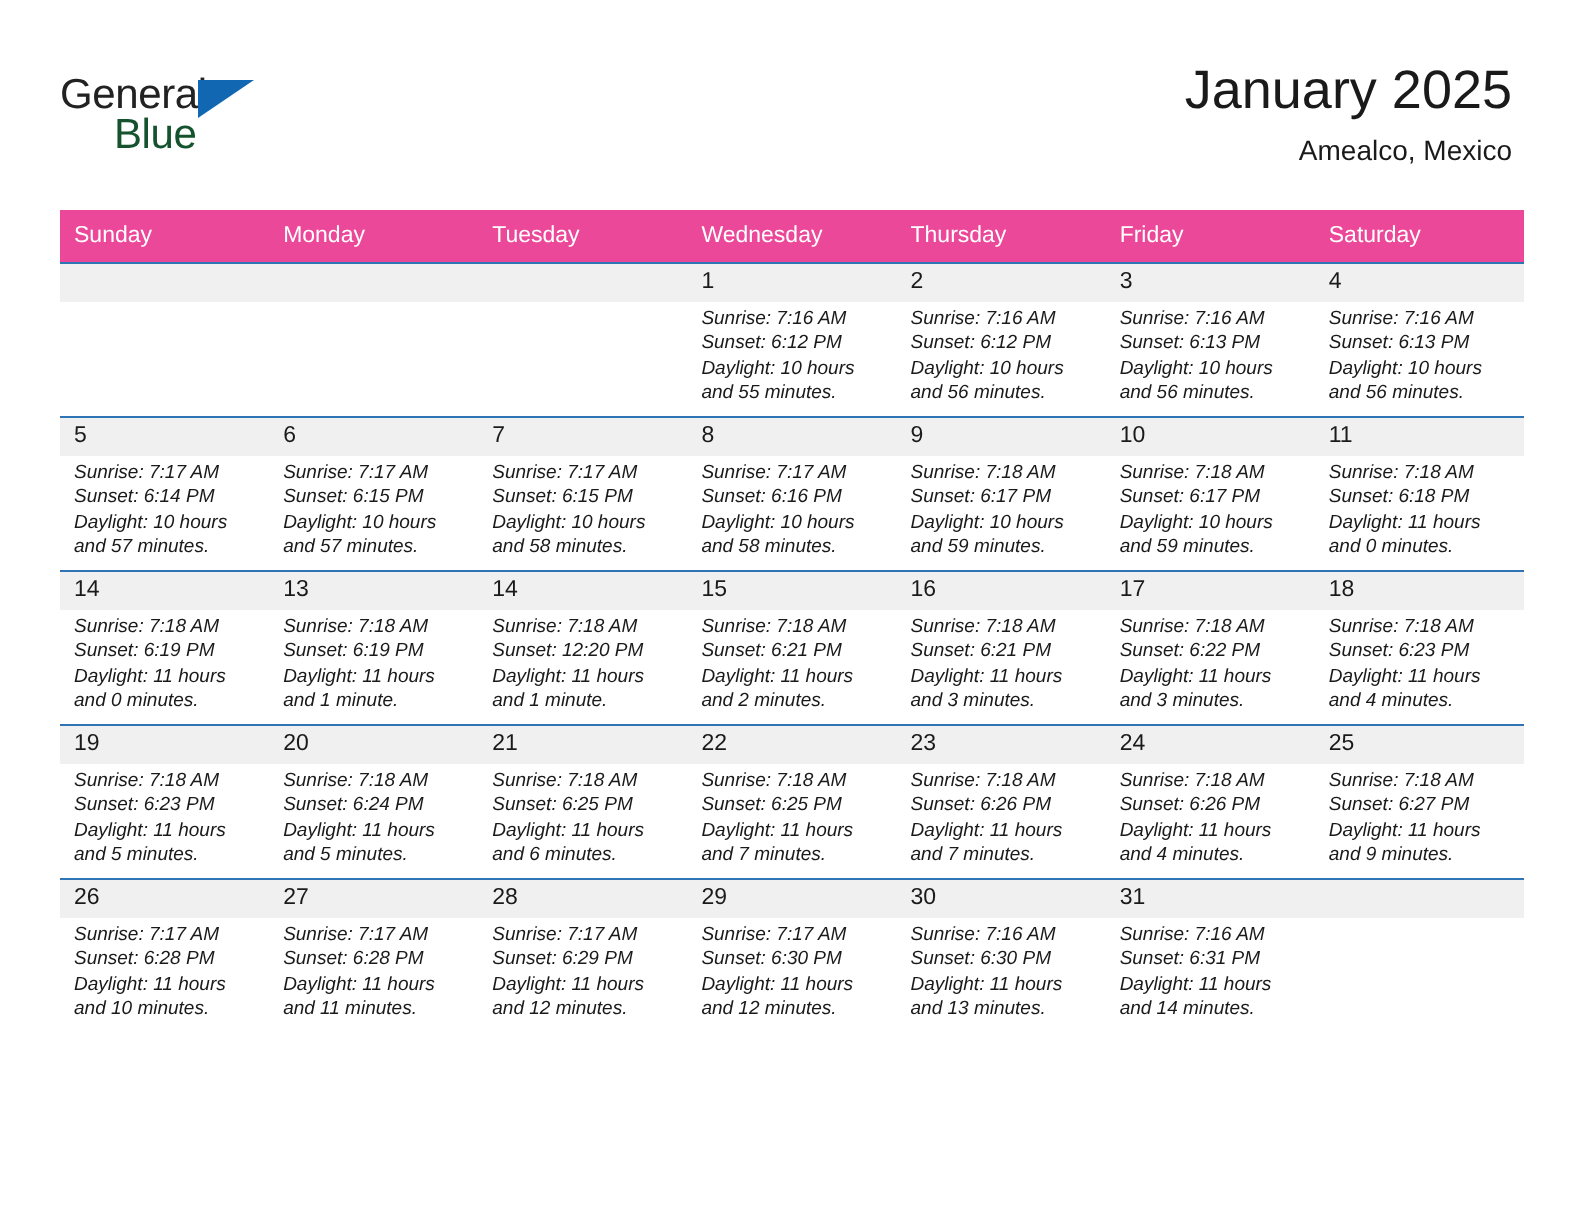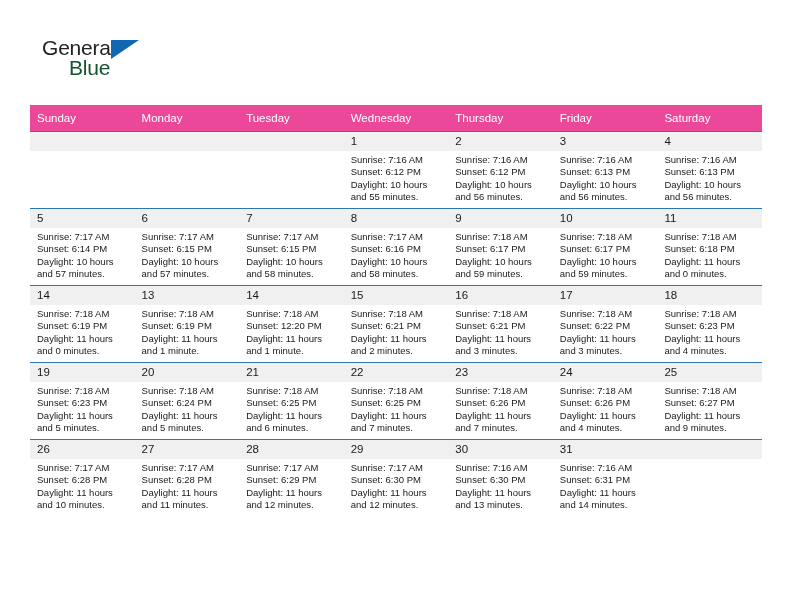--- a/index.html
+++ b/index.html
@@ -24,21 +24,21 @@
 
   
   .top-bar {
     position: absolute;
     left: 0; top: 0;
     width: 792px;
     height: 100px;
   }
   .logo {
     position: absolute;
-    left: 42px;
+    left: 30px;
     top: 36px;
     width: 130px;
     height: 50px;
   }
   .logo-general {
     position: absolute;
     left: 0;
     top: 0;
     font-size: 21px;
     letter-spacing: -0.2px;
@@ -119,20 +119,21 @@
     line-height: 13px;
   }
   .daynum.empty {
     color: transparent;
   }
   .cellbody {
     padding: 3px 5px 0 7px;
     font-size: 9.5px;
     line-height: 12.4px;
     color: #1a1a1a;
+    font-style: italic;
   }
   .cellbody div {
     white-space: nowrap;
   }
   .cellbody .daylight {
     white-space: normal;
   }
 </style>
 </head>
 <body>
@@ -140,20 +141,24 @@
 <div class="page">
 
   <div class="top-bar">
 
     <div class="logo">
       <span class="logo-general">General</span>
       <span class="logo-tri"></span>
       <span class="logo-blue">Blue</span>
     </div>
 
+    <div class="title-block">
+      <div class="cal-title">January 2025</div>
+      <div class="cal-subtitle">Amealco, Mexico</div>
+    </div>
 
   </div>
 
   <table class="calendar">
     <thead>
       <tr>
         <th>Sunday</th>
         <th>Monday</th>
         <th>Tuesday</th>
         <th>Wednesday</th>

